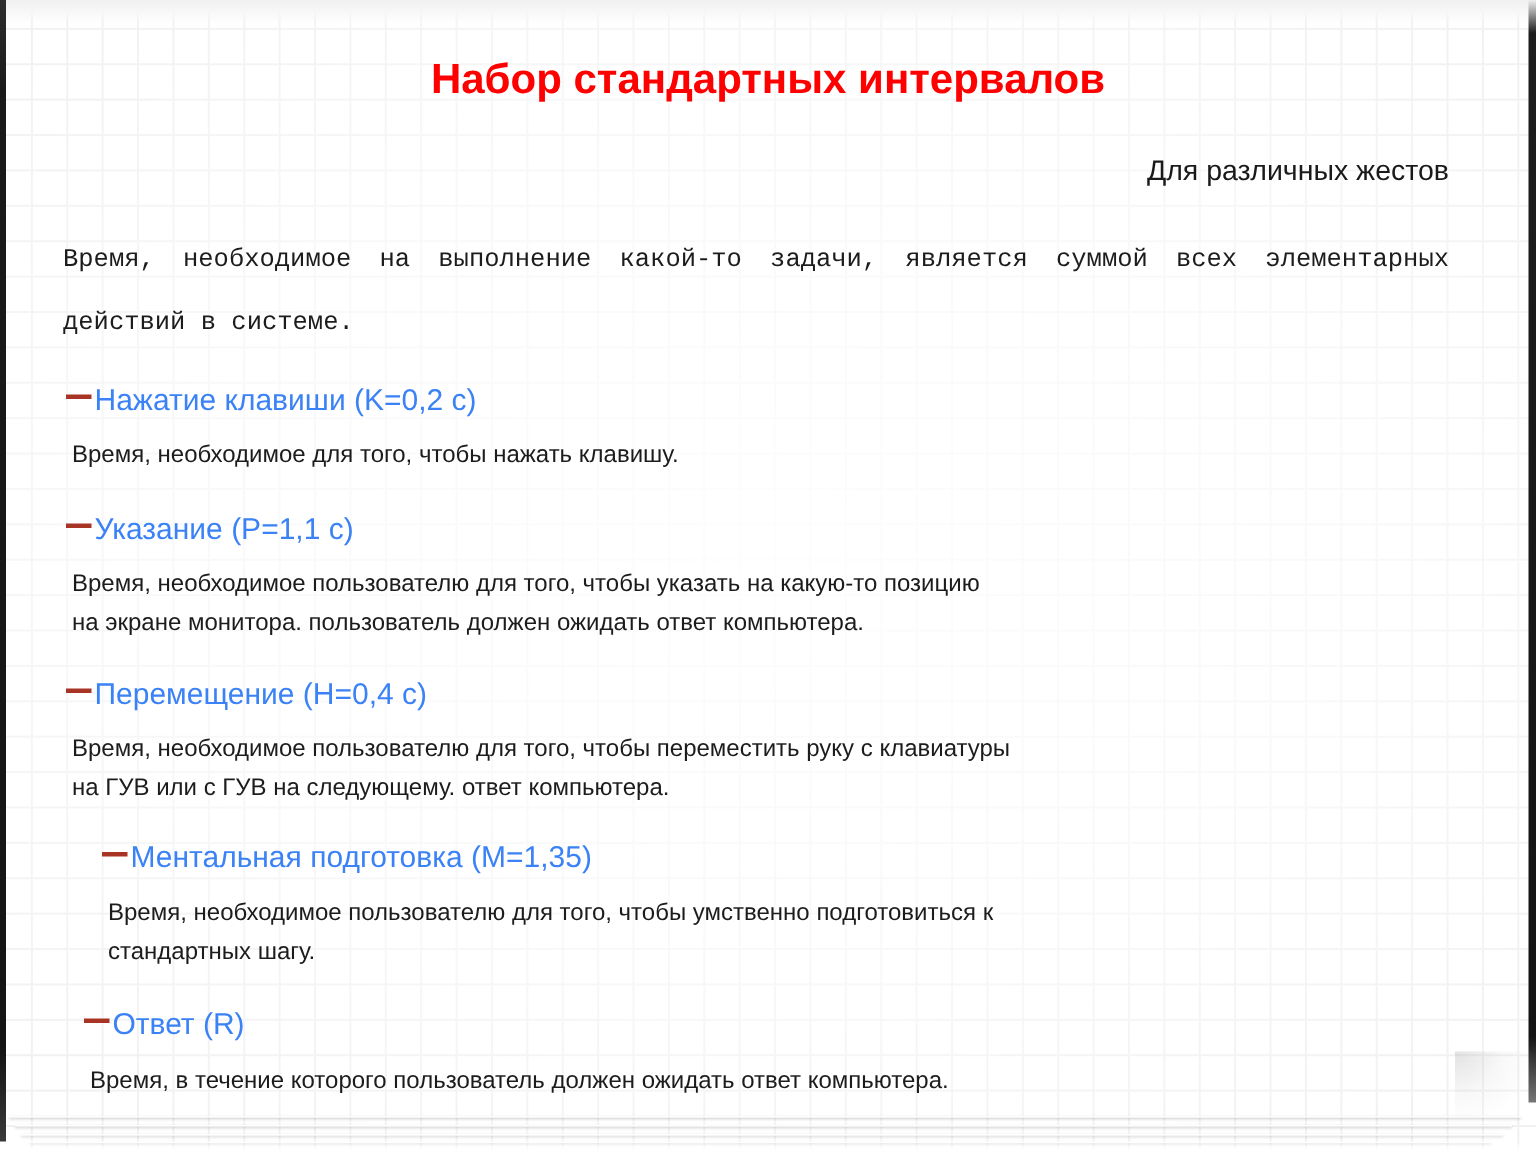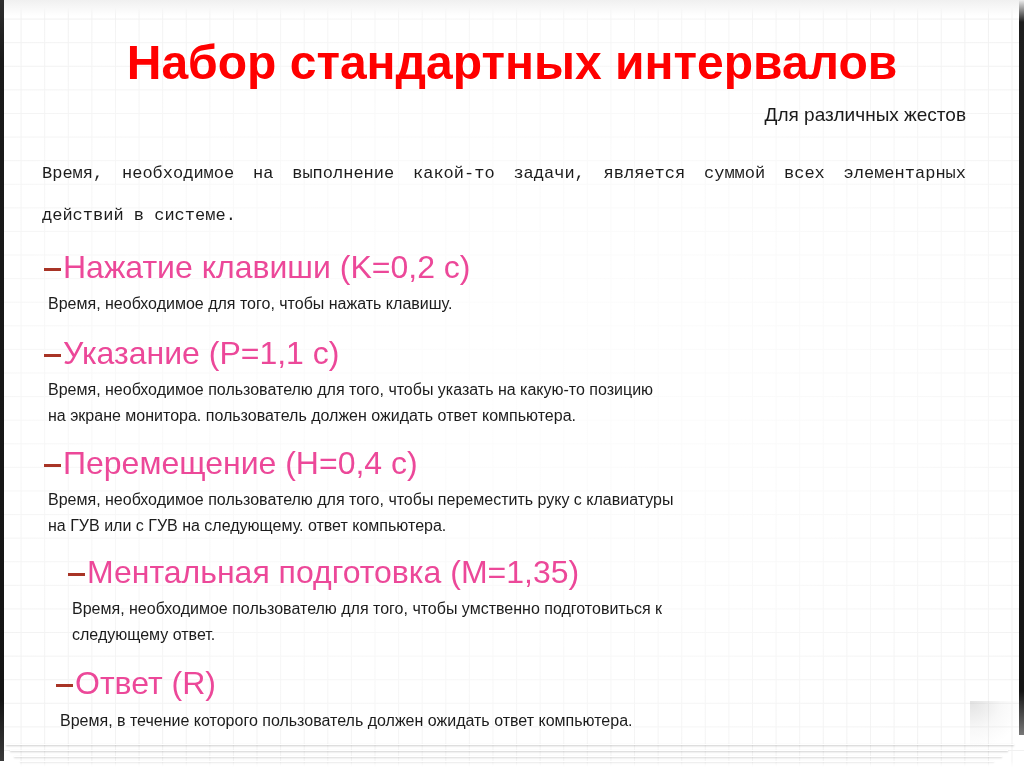--- a/index.html
+++ b/index.html
@@ -111,21 +111,21 @@
   
   .slide-title {
     position: absolute;
     left: 0;
     top: 38px;
     width: 1024px;
     text-align: center;
     color: #FF0000;
     font-family: "Liberation Sans", sans-serif;
     font-weight: bold;
-    font-size: 48px;
+    font-size: 28px;
     letter-spacing: 0px;
     line-height: 1.05;
     white-space: nowrap;
   }
 
   .slide-subtitle {
     position: absolute;
     right: 58px;
     top: 105px;
     color: #1a1a1a;
@@ -156,23 +156,23 @@
     left: 0;
     top: 248px;
     width: 1024px;
   }
 
   .item { position: relative; }
 
   .item-head {
     display: flex;
     align-items: baseline;
-    color: #ec4899;
-    font-family: "Liberation Sans", sans-serif;
-    font-size: 32px;
+    color: #3b82f6;
+    font-family: "Liberation Sans", sans-serif;
+    font-size: 20px;
     line-height: 38px;
     white-space: nowrap;
   }
 
   .dash {
     display: inline-block;
     width: 17px;
     height: 3px;
     background: #A83426;
     margin-right: 2px;
@@ -260,21 +260,21 @@
         </div>
       </div>
 
       <div class="item item-4">
         <div class="item-head">
           <span class="dash"></span>
           <span>Ментальная подготовка (M=1,35)</span>
         </div>
         <div class="item-desc">
           <span class="line">Время, необходимое пользователю для того, чтобы умственно подготовиться к</span>
-          <span class="line">следующему ответ.</span>
+          <span class="line">стандартных шагу.</span>
         </div>
       </div>
 
       <div class="item item-5">
         <div class="item-head">
           <span class="dash"></span>
           <span>Ответ (R)</span>
         </div>
         <div class="item-desc">
           <span class="line">Время, в течение которого пользователь должен ожидать ответ компьютера.</span>

